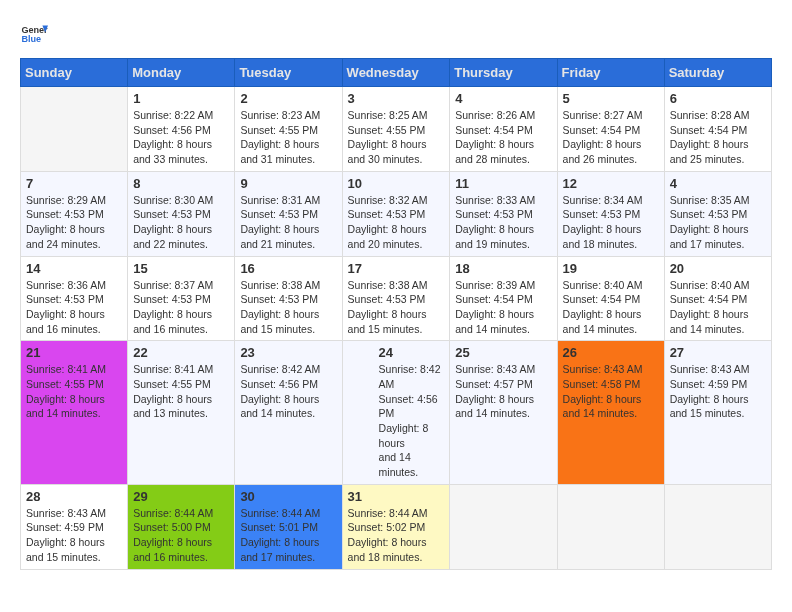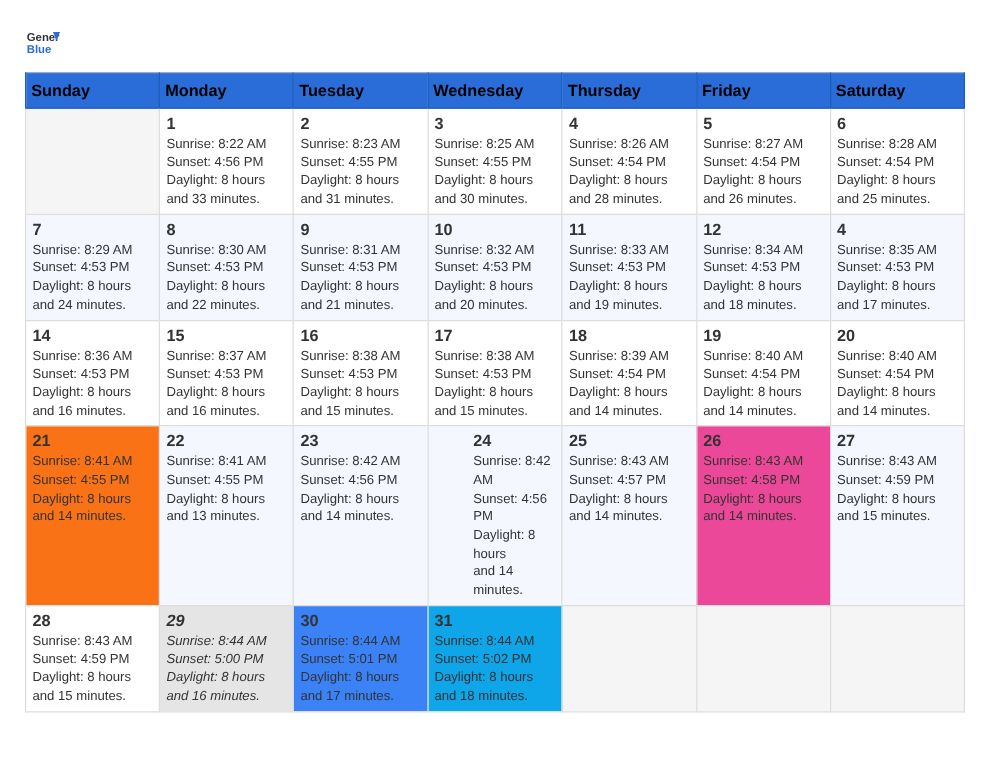--- a/index.html
+++ b/index.html
@@ -37,21 +37,21 @@
       font-size: 14px;
       color: #555;
     }
     .calendar {
       width: 100%;
       border-collapse: collapse;
       font-size: 11px;
     }
     .calendar th {
       background-color: #2a6dd9;
-      color: #000000;
+      color: #e5e5e5;
       padding: 6px 4px;
       text-align: left;
       font-size: 13px;
       font-weight: bold;
       border: 1px solid #1a5dbb;
     }
     .calendar td {
       vertical-align: top;
       padding: 4px 5px;
       border: 1px solid #ddd;
@@ -192,63 +192,63 @@
         <td style="background: rgb(255, 255, 255);">
           <span class="day-number">19</span>
           <div class="day-info">Sunrise: 8:40 AM<br>Sunset: 4:54 PM<br>Daylight: 8 hours<br>and 14 minutes.</div>
         </td>
         <td style="background: rgb(255, 255, 255);">
           <span class="day-number">20</span>
           <div class="day-info">Sunrise: 8:40 AM<br>Sunset: 4:54 PM<br>Daylight: 8 hours<br>and 14 minutes.</div>
         </td>
       </tr>
       <tr>
-        <td style="background: #f97316; margin-top: 20px;">
+        <td style="background: #d946ef; margin-top: 20px;">
           <span class="day-number">21</span>
           <div class="day-info">Sunrise: 8:41 AM<br>Sunset: 4:55 PM<br>Daylight: 8 hours<br>and 14 minutes.</div>
         </td>
         <td style="background: rgb(245, 247, 255);">
           <span class="day-number">22</span>
           <div class="day-info">Sunrise: 8:41 AM<br>Sunset: 4:55 PM<br>Daylight: 8 hours<br>and 13 minutes.</div>
         </td>
         <td style="background: rgb(245, 247, 255);">
           <span class="day-number">23</span>
           <div class="day-info">Sunrise: 8:42 AM<br>Sunset: 4:56 PM<br>Daylight: 8 hours<br>and 14 minutes.</div>
         </td>
         <td style="background: rgb(245, 247, 255); padding-left: 36px;">
           <span class="day-number">24</span>
           <div class="day-info">Sunrise: 8:42 AM<br>Sunset: 4:56 PM<br>Daylight: 8 hours<br>and 14 minutes.</div>
         </td>
         <td style="background: rgb(245, 247, 255);">
           <span class="day-number">25</span>
           <div class="day-info">Sunrise: 8:43 AM<br>Sunset: 4:57 PM<br>Daylight: 8 hours<br>and 14 minutes.</div>
         </td>
-        <td style="background: #ec4899;">
+        <td style="background: #f97316;">
           <span class="day-number">26</span>
           <div class="day-info">Sunrise: 8:43 AM<br>Sunset: 4:58 PM<br>Daylight: 8 hours<br>and 14 minutes.</div>
         </td>
         <td style="background: rgb(245, 247, 255);">
           <span class="day-number">27</span>
           <div class="day-info">Sunrise: 8:43 AM<br>Sunset: 4:59 PM<br>Daylight: 8 hours<br>and 15 minutes.</div>
         </td>
       </tr>
       <tr>
         <td style="background: rgb(255, 255, 255);">
           <span class="day-number">28</span>
           <div class="day-info">Sunrise: 8:43 AM<br>Sunset: 4:59 PM<br>Daylight: 8 hours<br>and 15 minutes.</div>
         </td>
-        <td style="background: #e5e5e5; font-style: italic;">
+        <td style="background: #84cc16;">
           <span class="day-number">29</span>
           <div class="day-info">Sunrise: 8:44 AM<br>Sunset: 5:00 PM<br>Daylight: 8 hours<br>and 16 minutes.</div>
         </td>
         <td style="background: #3b82f6;">
           <span class="day-number">30</span>
           <div class="day-info">Sunrise: 8:44 AM<br>Sunset: 5:01 PM<br>Daylight: 8 hours<br>and 17 minutes.</div>
         </td>
-        <td style="background: #0ea5e9;">
+        <td style="background: #fef9c3;">
           <span class="day-number">31</span>
           <div class="day-info">Sunrise: 8:44 AM<br>Sunset: 5:02 PM<br>Daylight: 8 hours<br>and 18 minutes.</div>
         </td>
         <td class="empty-cell"></td>
         <td class="empty-cell"></td>
         <td class="empty-cell"></td>
       </tr>
     </tbody>
 </table>
 

